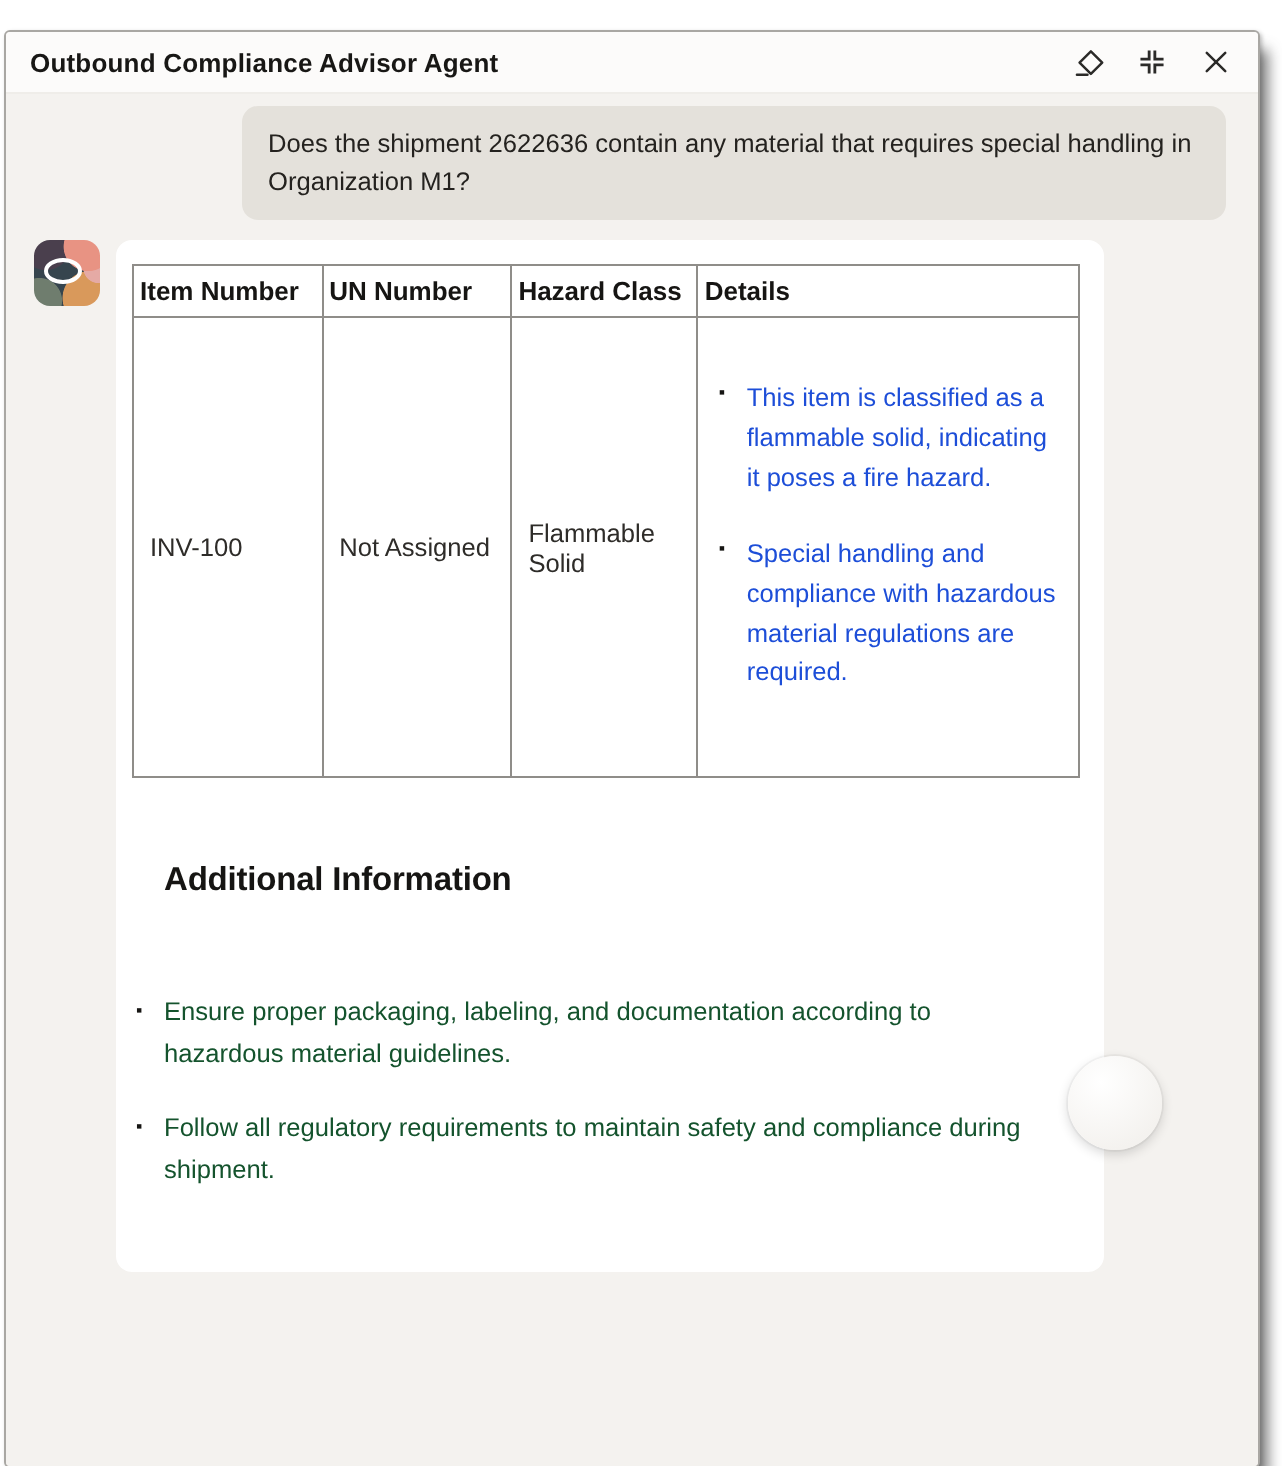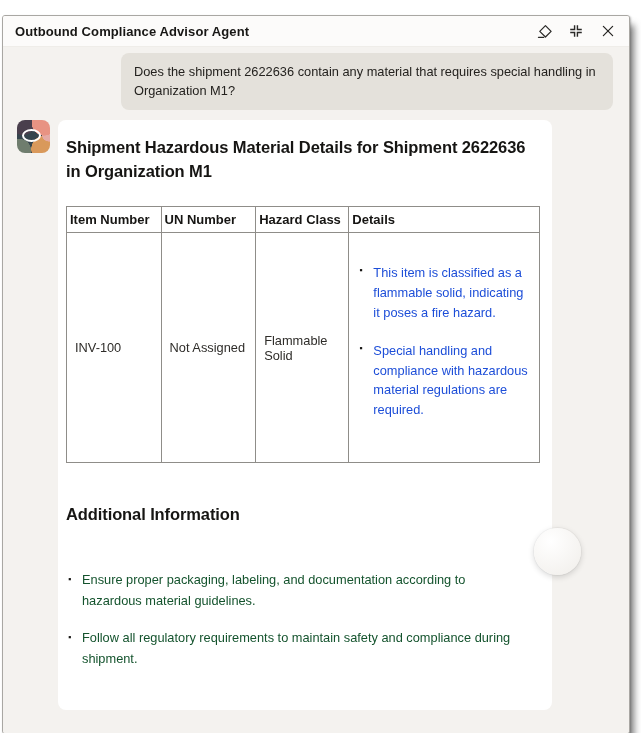--- a/index.html
+++ b/index.html
@@ -77,21 +77,21 @@
   ul.blist{list-style:none;margin:0;padding:0;}
   ul.blist li{
     position:relative;padding-left:16px;margin:0 0 18px;
     line-height:1.55;color:#1d4ed8;font-size:12.8px;
   }
   ul.blist li:last-child{margin-bottom:12px;}
   ul.blist li::before{
     content:"▪";position:absolute;left:2px;top:1px;font-size:9px;color:#161513;
   }
   .card h2{
-    margin:42px 0 0;font-size:16.5px;font-weight:700;color:#161513;letter-spacing:-.1px;
+    margin:42px 16px 0;font-size:16.5px;font-weight:700;color:#161513;letter-spacing:-.1px;
   }
   ul.info{list-style:none;margin:46px 0 0;padding:0 22px 0 0;}
   ul.info li{
     position:relative;padding-left:16px;margin:0 0 17px;
     line-height:1.6;color:#14532d;font-size:12.8px;
   }
   ul.info li::before{
     content:"▪";position:absolute;left:2px;top:2px;font-size:9px;color:#161513;
   }
   .float-circle{
@@ -153,21 +153,20 @@
   <div class="chat">
 
     <div class="bubble">Does the shipment 2622636 contain any material that requires special handling in Organization M1?</div>
 
     <div class="resp-row">
       <div class="avatar">
         <span class="ring"></span>
       </div>
 
       <div class="card">
-        <h1>Shipment Hazardous Material Details for Shipment 2622636 in Organization M1</h1>
 
         <table class="hz">
           <colgroup>
             <col style="width:20%">
               <col style="width:20%">
               <col style="width:19.7%">
               <col style="width:40.3%">
           </colgroup>
           <thead>
             <tr>

